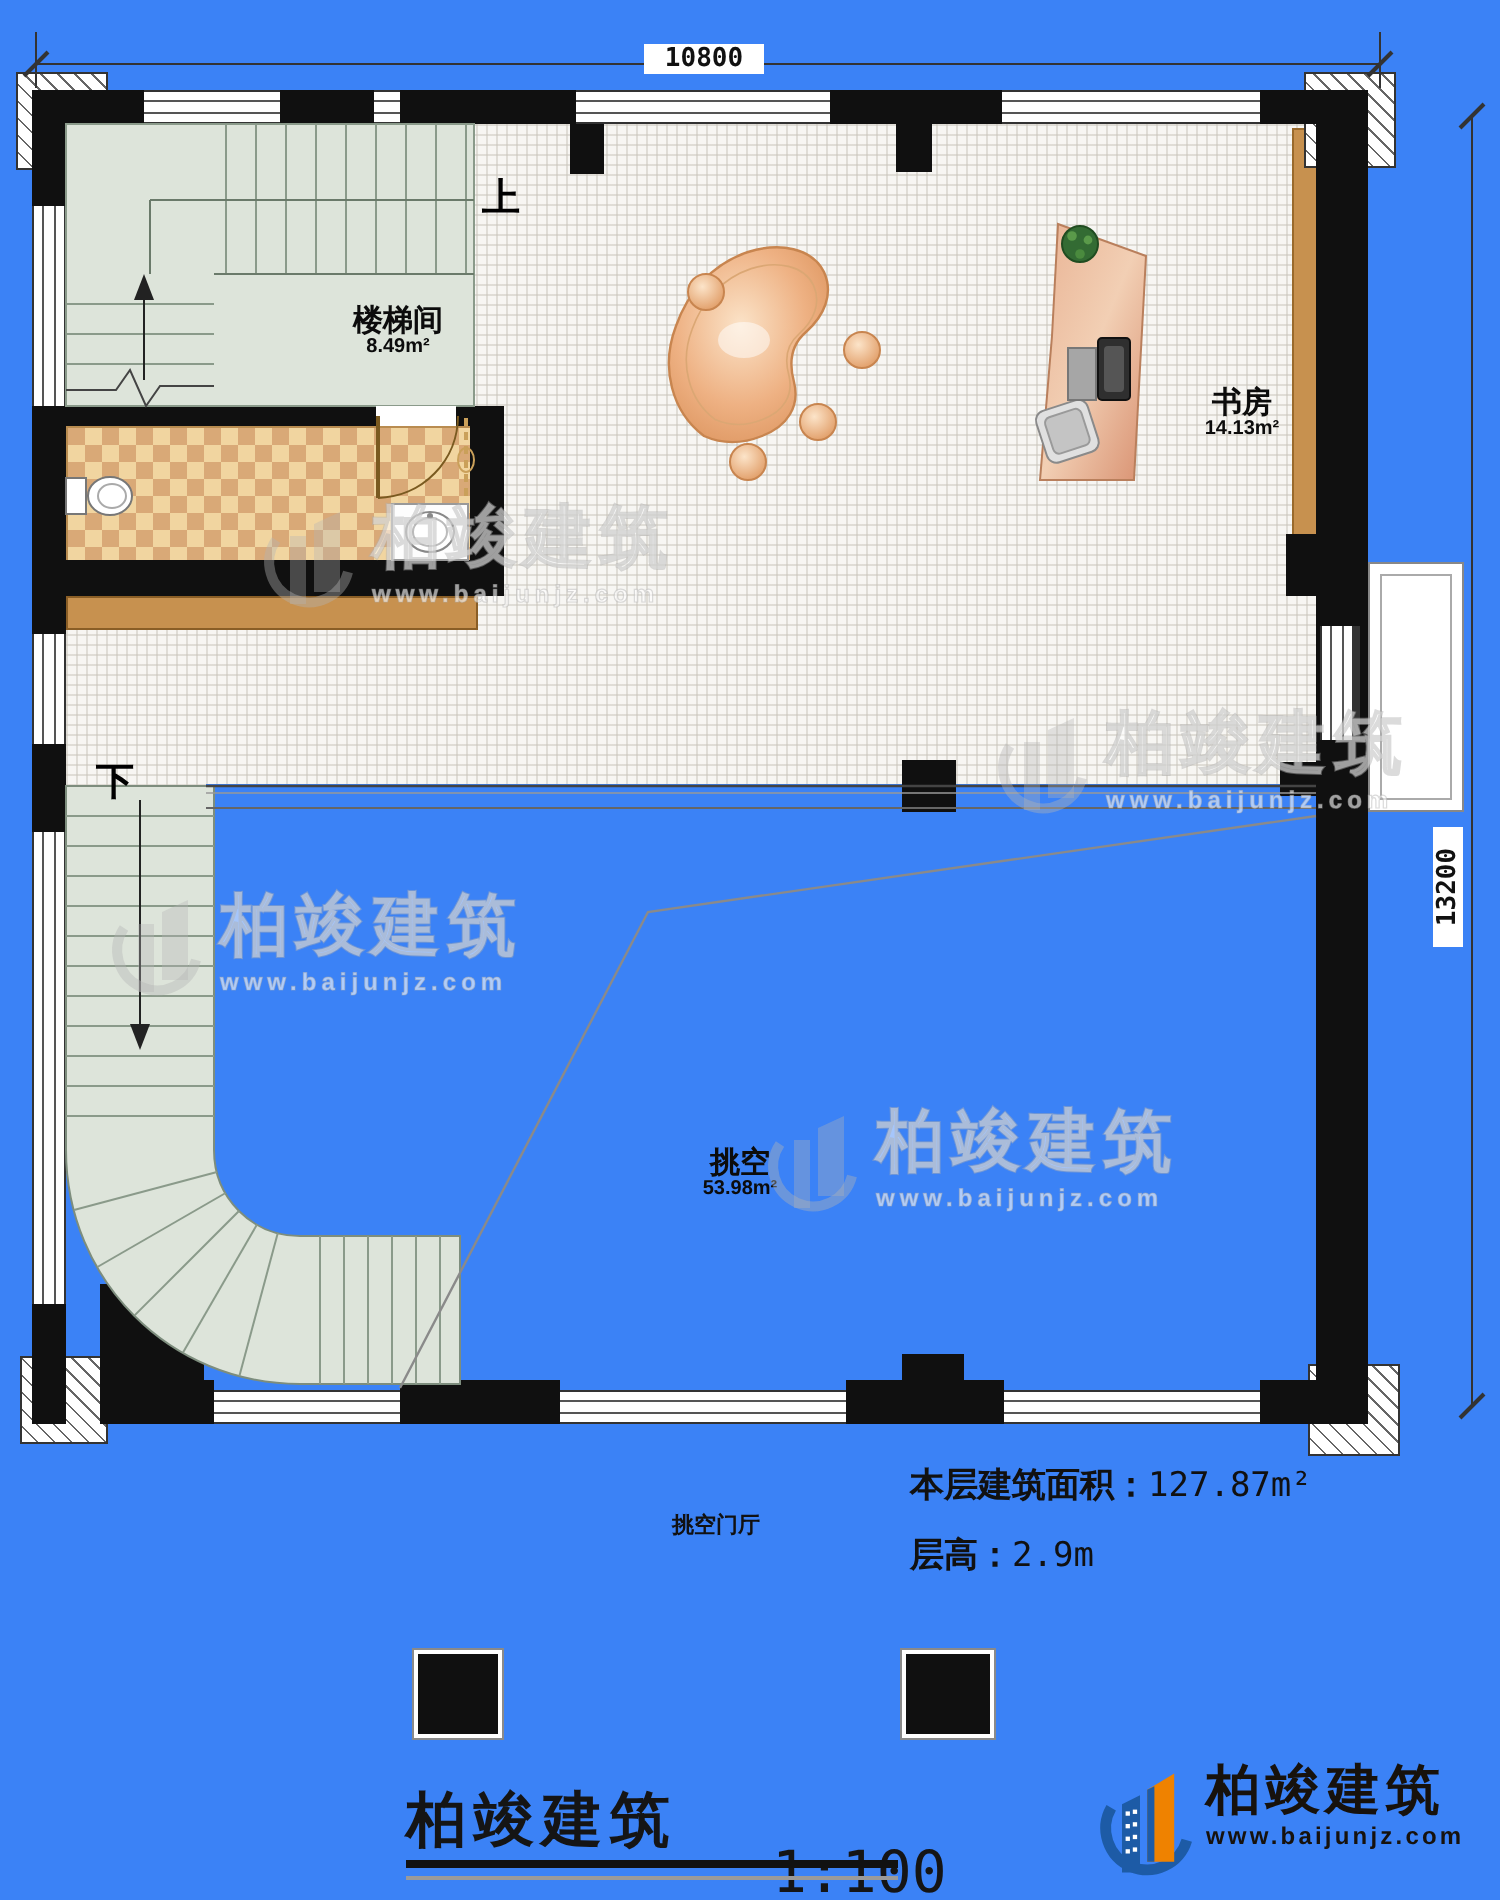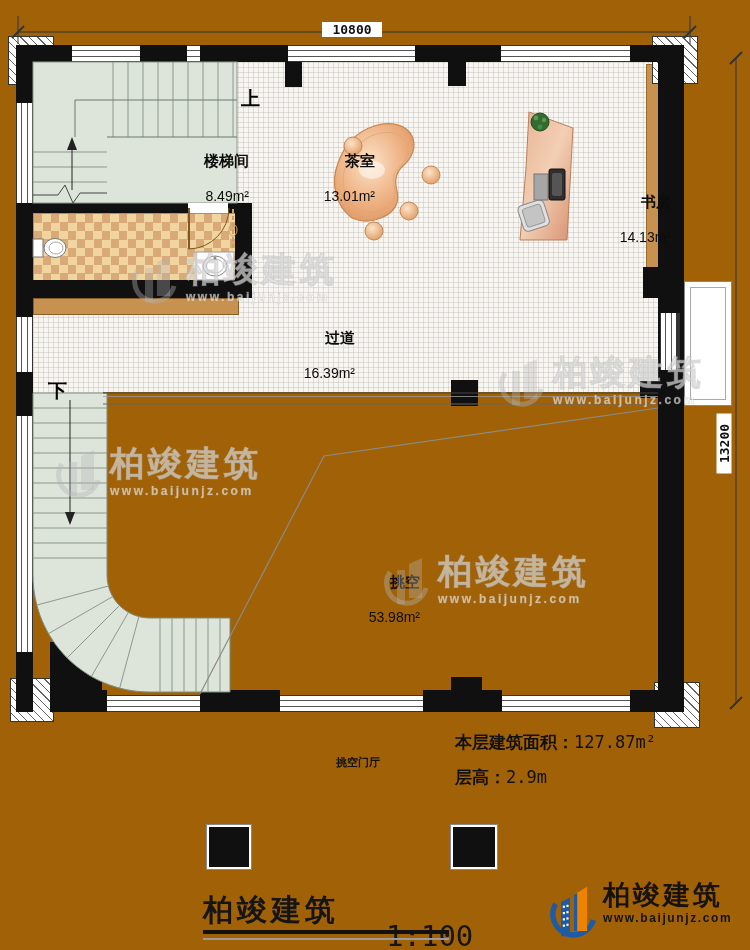--- a/index.html
+++ b/index.html
@@ -1,16 +1,16 @@
 <!DOCTYPE html>
 <html><head>
 <meta charset="utf-8">
 <style>
   html,body{margin:0;padding:0;background:#ffffff;}
-  #screen{position:relative;width:750px;height:950px;background:#a16207;overflow:hidden;
+  #screen{position:relative;width:750px;height:950px;background:#3b82f6;overflow:hidden;
           font-family:"Liberation Sans","DejaVu Sans",sans-serif;color:#111;}
   .abs{position:absolute;}
   
   .floor-main{background-color:#f7f6f3;
     background-image:linear-gradient(rgba(200,195,186,.5) 1px,transparent 1px),
                      linear-gradient(90deg,rgba(200,195,186,.5) 1px,transparent 1px);
     background-size:5px 5px;z-index:1;}
   .floor-bath{background-color:#e8c089;
     background:repeating-conic-gradient(#f1d5a0 0% 25%, #d9a977 0% 50%);
     background-size:17px 17px;z-index:2;border:1px solid #b98c50;}
@@ -19,23 +19,23 @@
   .win-h{background:linear-gradient(to bottom,#333 0 1px,#fff 1px 5px,#555 5px 6px,#fff 6px 11px,#555 11px 12px,#fff 12px 16px,#333 16px 17px);z-index:3;}
   .win-v{background:linear-gradient(to right,#333 0 1px,#fff 1px 5px,#555 5px 6px,#fff 6px 11px,#555 11px 12px,#fff 12px 16px,#333 16px 17px);z-index:3;}
   .wall{background:#101010;z-index:5;}
   .corner{background:#fff;border:1px solid #333;z-index:4;
     background-image:repeating-linear-gradient(45deg,transparent 0 5px,#666 5px 6px);}
   .balcony{background:#fff;border:1px solid #888;z-index:2;}
   .balcony-inner{border:1px solid #aaa;z-index:2;}
   .wardrobe{background:#c7914f;border:1px solid #9a6a2c;z-index:4;}
   svg.overlay{position:absolute;left:0;top:0;z-index:6;pointer-events:none;}
   
-  .room-label{z-index:7;text-align:right;width:100px;line-height:1.05;}
+  .room-label{z-index:7;text-align:center;width:100px;line-height:1.05;}
   .room-name{display:block;font-weight:bold;font-size:15px;color:#0c0c0c;}
-  .room-area{display:block;font-weight:normal;font-size:14px;color:#0c0c0c;margin-top:20px;}
+  .room-area{display:block;font-weight:bold;font-size:10px;color:#0c0c0c;margin-top:0;}
   .stair-dir{z-index:7;font-weight:bold;font-size:19px;color:#000;}
   .dim{z-index:7;font-weight:bold;font-size:13px;background:#fff;text-align:center;
        font-family:"DejaVu Sans Mono","Liberation Mono",monospace;}
   .note-hall{z-index:7;font-weight:bold;font-size:11px;}
   .note-row{z-index:7;font-size:17px;white-space:nowrap;}
   .note-label{font-weight:bold;}
   .note-value{font-family:"DejaVu Sans Mono","Liberation Mono",monospace;font-size:17px;}
   .titleblock-title{z-index:7;font-weight:bold;font-size:30px;letter-spacing:4px;color:#151515;}
   .titleblock-scale{z-index:7;font-size:29px;font-family:"DejaVu Sans Mono","Liberation Mono",monospace;color:#151515;margin-top:23px;}
   .title-rule-thick{background:#111;z-index:7;}
@@ -253,31 +253,23 @@
     </g>
   </svg>
 
   <div class="abs dim" style="left:322px;top:22px;width:60px;">10800</div>
   <div class="abs dim" style="left:694px;top:436px;width:60px;transform:rotate(-90deg);">13200</div>
 
   <div class="abs room-label" style="left:149px;top:153px;">
     <span class="room-name">楼梯间</span>
     <span class="room-area">8.49m²</span>
   </div>
-  <div class="abs room-label" style="left:275px;top:153px;">
-    <span class="room-name">茶室</span>
-    <span class="room-area">13.01m²</span>
-  </div>
   <div class="abs room-label" style="left:571px;top:194px;">
     <span class="room-name">书房</span>
     <span class="room-area">14.13m²</span>
-  </div>
-  <div class="abs room-label" style="left:255px;top:330px;">
-    <span class="room-name">过道</span>
-    <span class="room-area">16.39m²</span>
   </div>
   <div class="abs room-label" style="left:320px;top:574px;">
     <span class="room-name">挑空</span>
     <span class="room-area">53.98m²</span>
   </div>
 
   <div class="abs stair-dir" style="left:241px;top:86px;">上</div>
   <div class="abs stair-dir" style="left:48px;top:378px;">下</div>
 
   <div class="abs note-hall" style="left:336px;top:755px;">挑空门厅</div>

